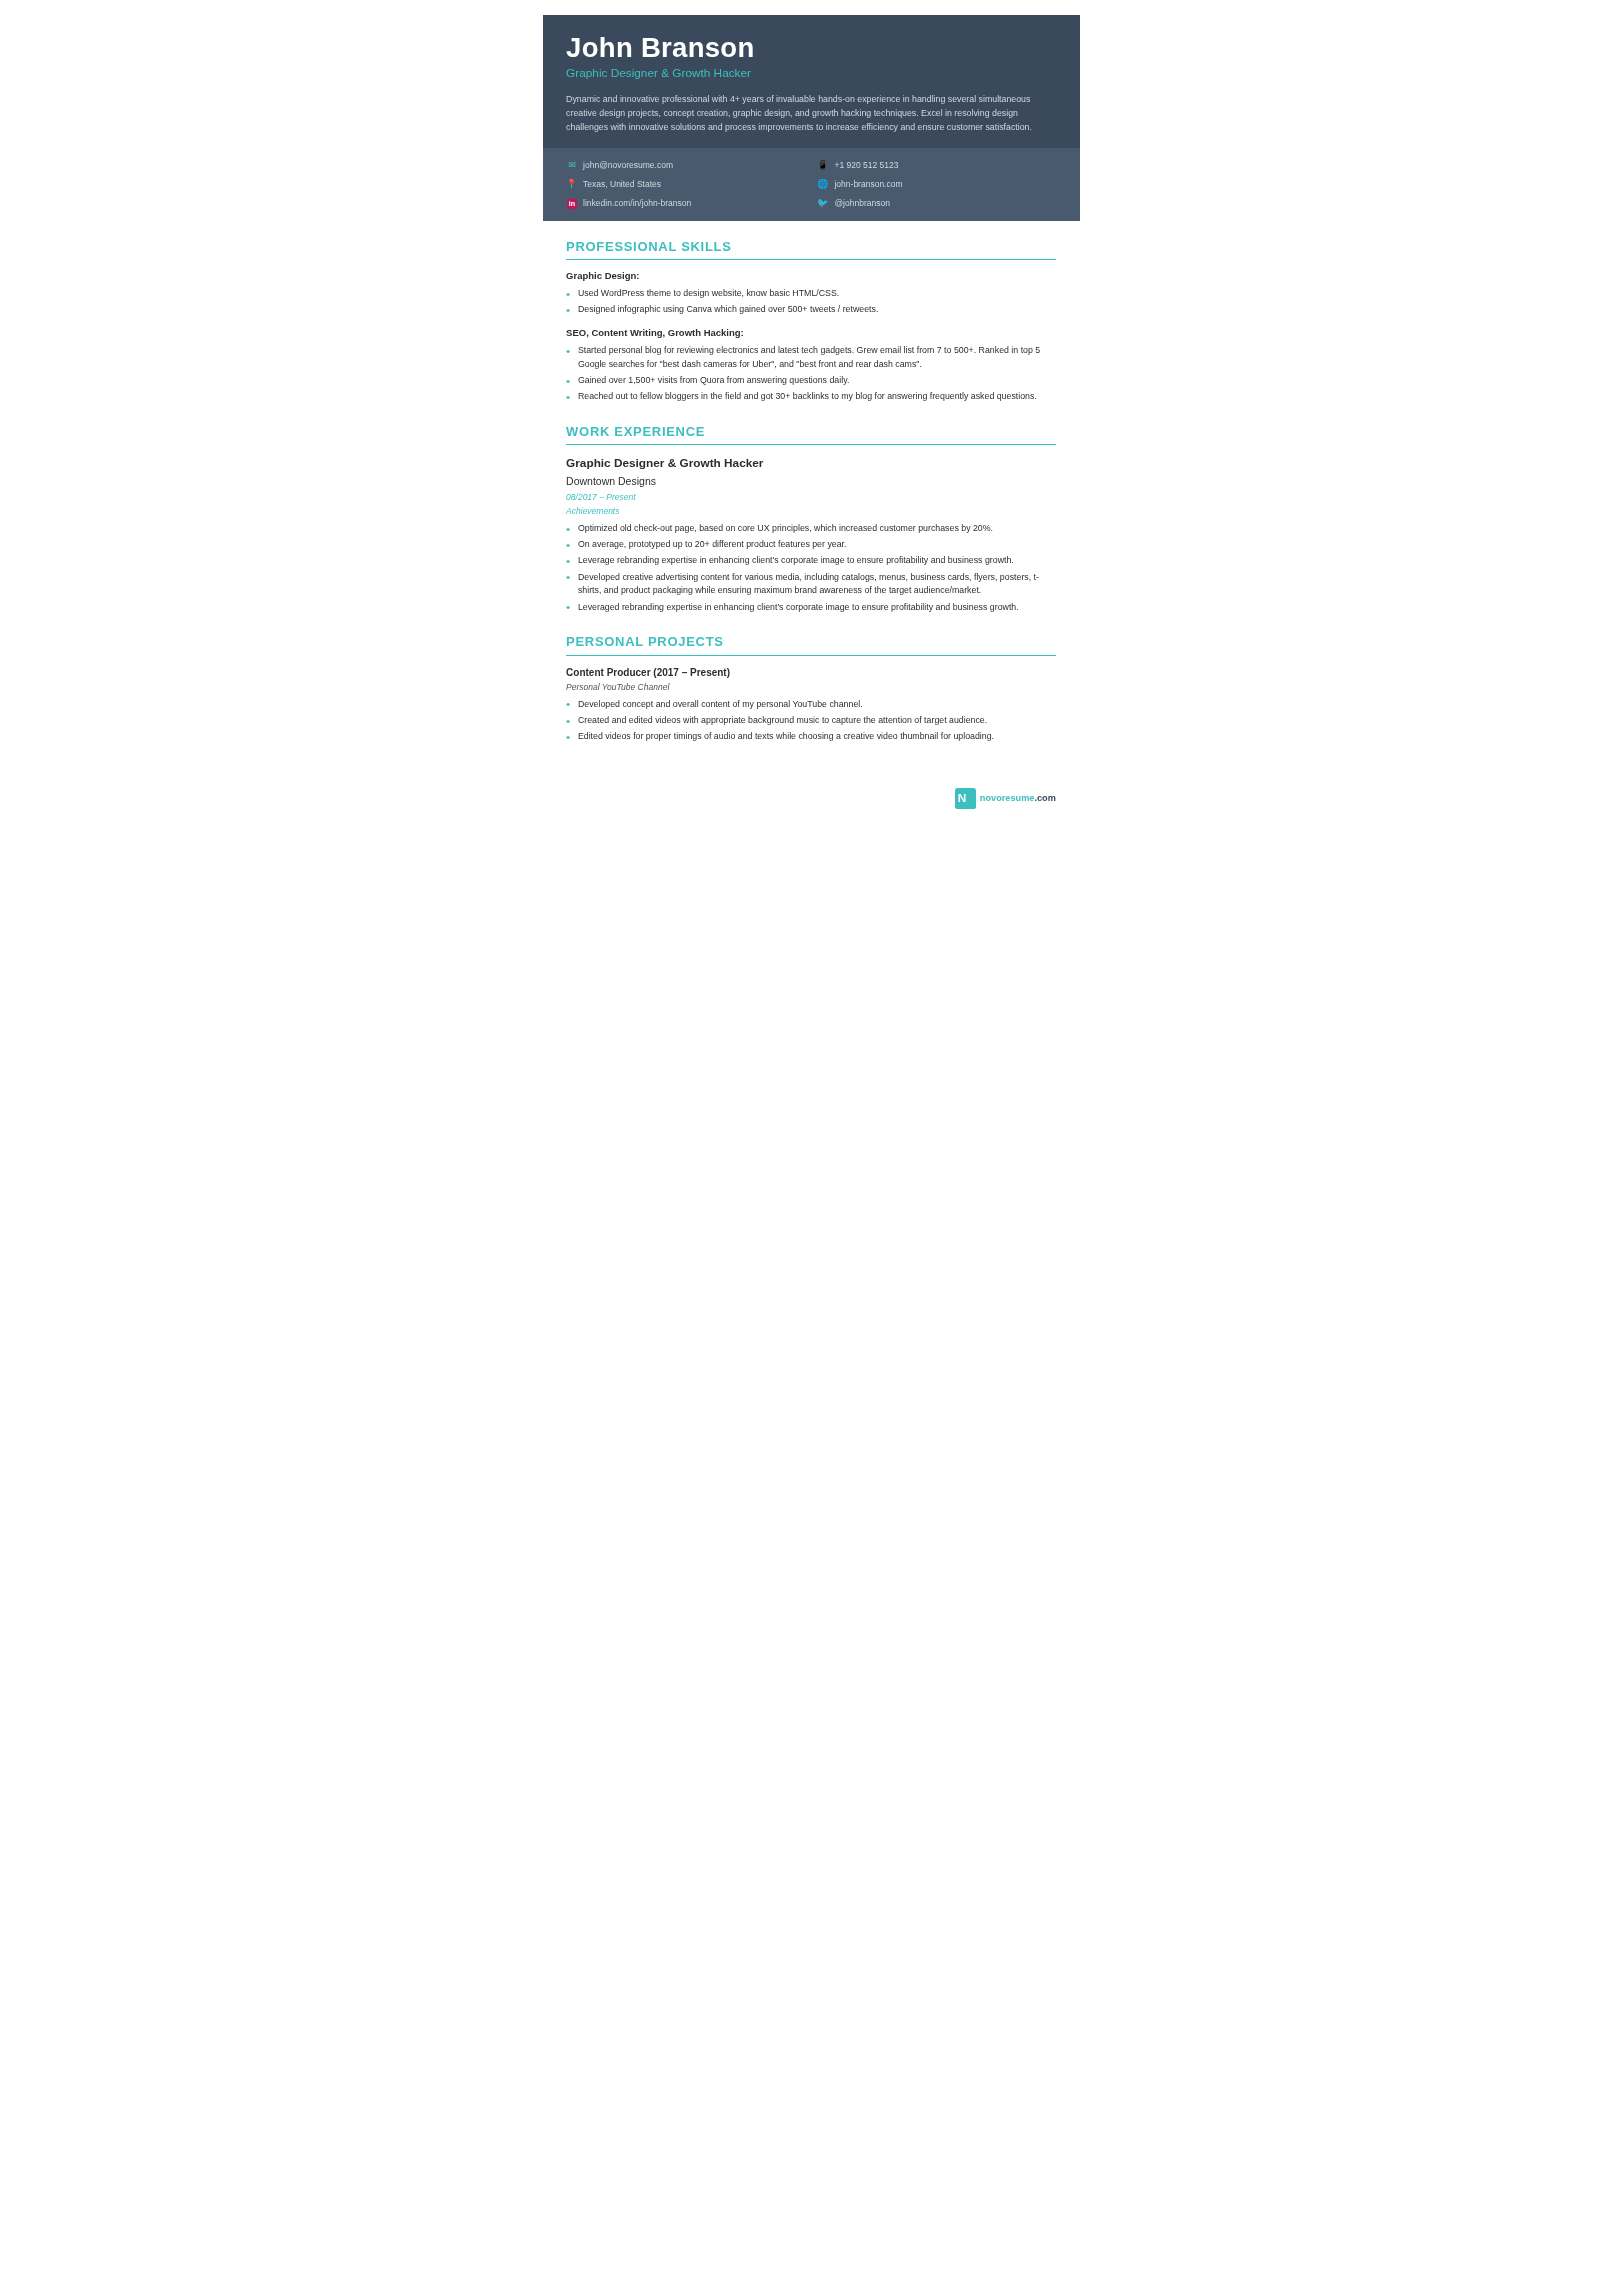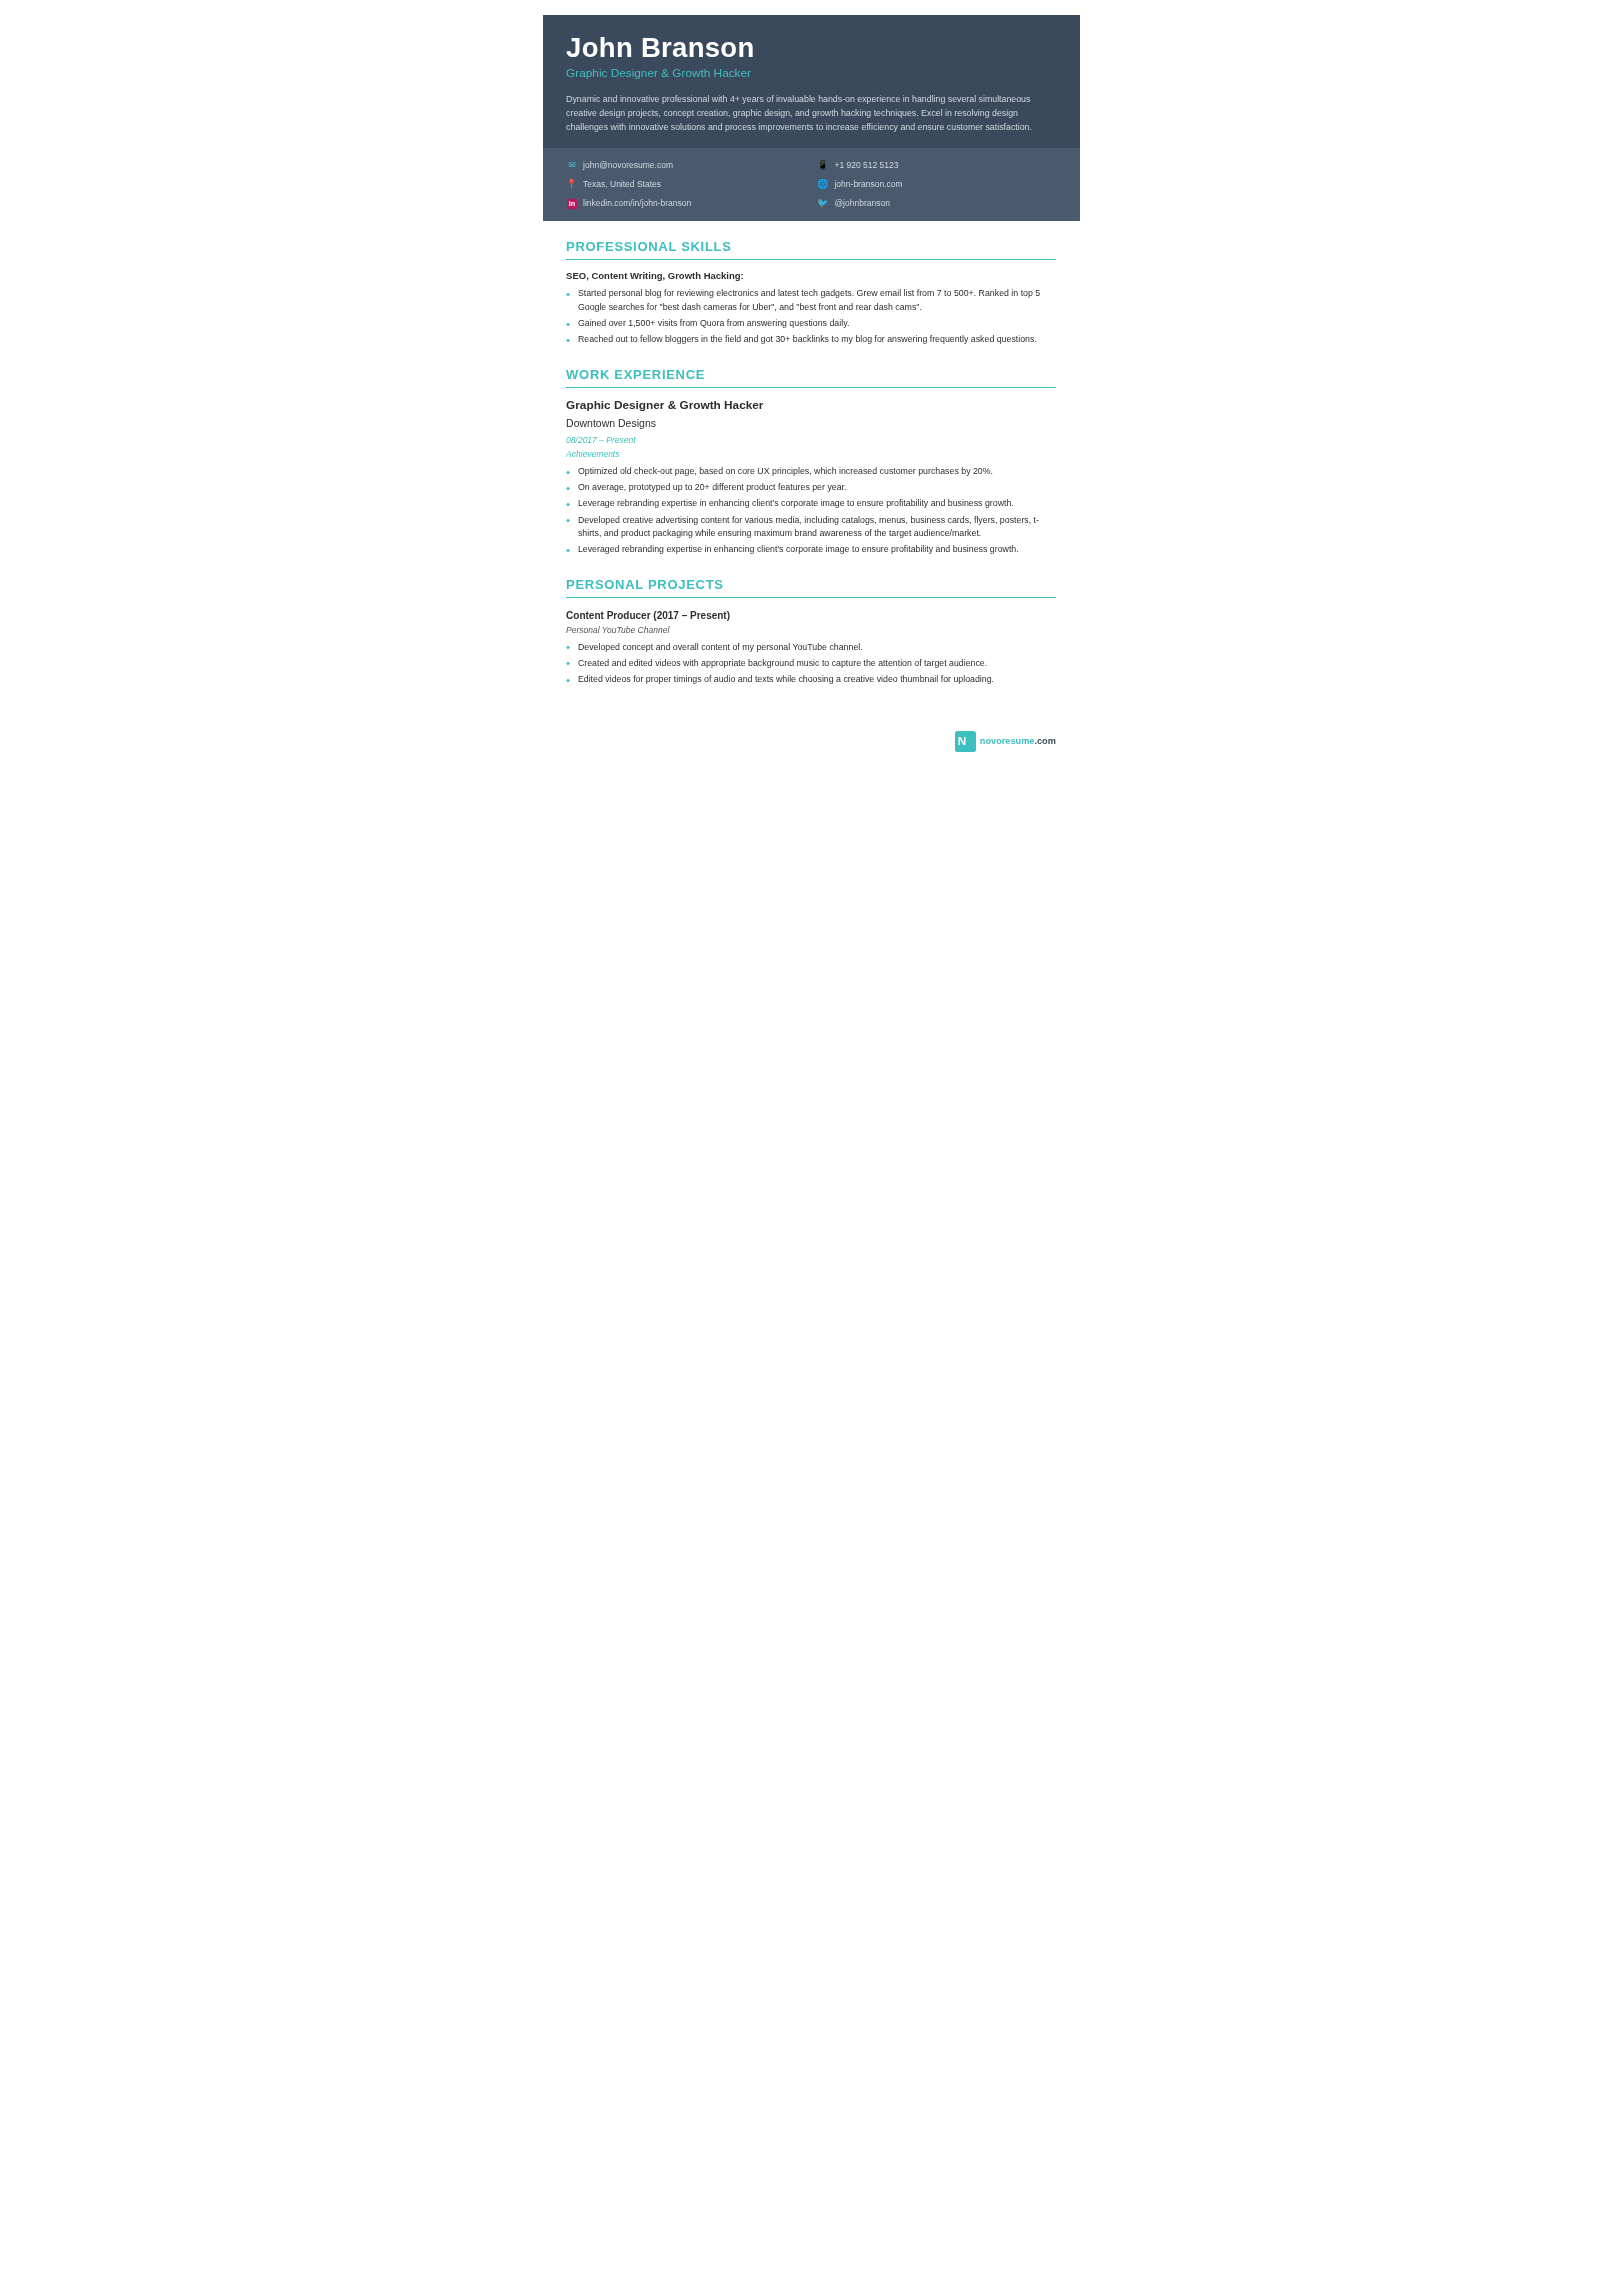--- a/index.html
+++ b/index.html
@@ -217,20 +217,27 @@
       <span class="contact-icon">🐦</span>
       <span>@johnbranson</span>
     </div>
   </div>
 
   <div class="main">
 
     <div class="section">
       <div class="section-title">PROFESSIONAL SKILLS</div>
 
+      <div>
+        <div class="subsection-title">Graphic Design:</div>
+        <ul class="bullet-list">
+          <li>Used WordPress theme to design website, know basic HTML/CSS.</li>
+          <li>Designed infographic using Canva which gained over 500+ tweets / retweets.</li>
+        </ul>
+      </div>
 
       <div>
         <div class="subsection-title">SEO, Content Writing, Growth Hacking:</div>
         <ul class="bullet-list">
           <li>Started personal blog for reviewing electronics and latest tech gadgets. Grew email list from 7 to 500+. Ranked in top 5 Google searches for "best dash cameras for Uber", and "best front and rear dash cams".</li>
           <li>Gained over 1,500+ visits from Quora from answering questions daily.</li>
           <li>Reached out to fellow bloggers in the field and got 30+ backlinks to my blog for answering frequently asked questions.</li>
         </ul>
       </div>
 

